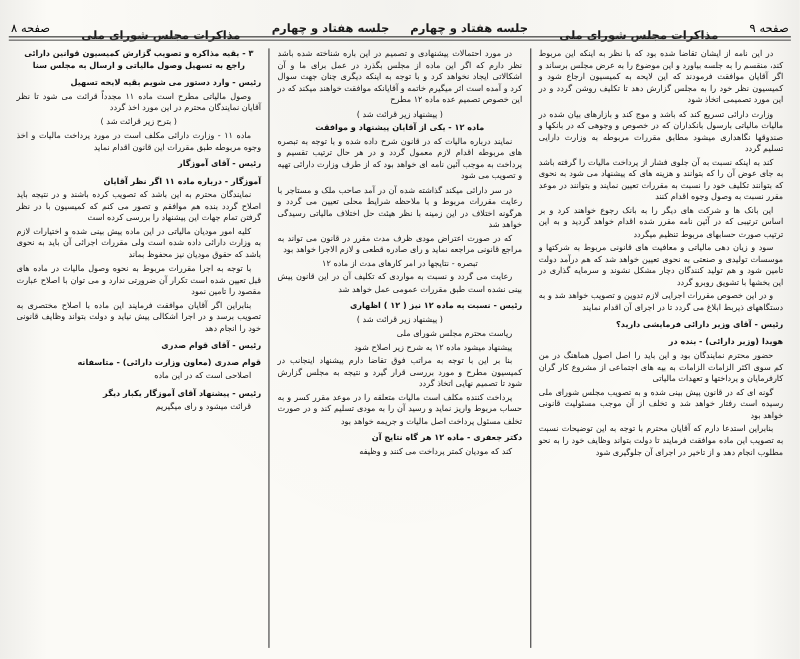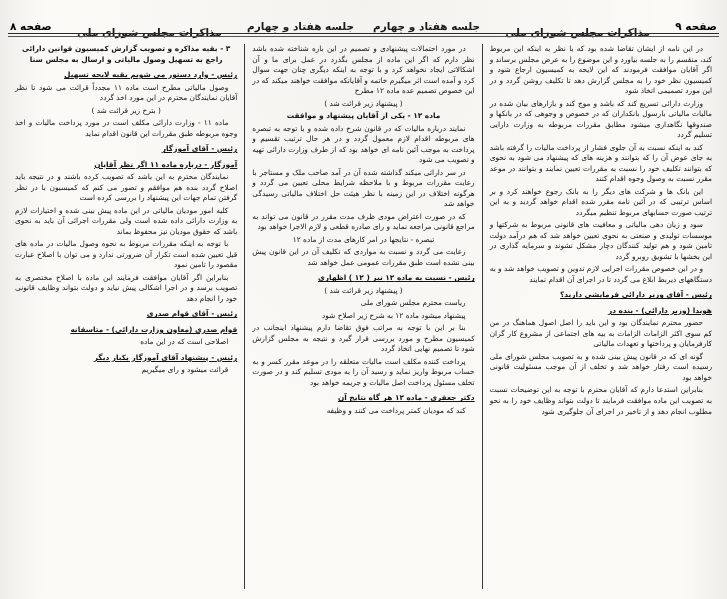--- a/index.html
+++ b/index.html
@@ -63,23 +63,23 @@
     font-size:7.4px;
     line-height:1.42;
     text-align:justify;
     color:#151515;
     word-spacing:0px;
   }
   .col p.center{text-align:center;}
   .col p.ctr-b{text-align:center;font-weight:bold;}
   .col p.b{font-weight:bold;}
   .col p.ind{text-indent:9px;}
-  .col p.sp{margin-top:5px;text-decoration:underline;}
+  .col p.sp{margin-top:5px;}
   
-  .folio{font-size:10.5px;font-weight:bold;}
+  .folio{font-size:10.5px;font-weight:normal;}
 </style>
 </head>
 <body>
 
 <div class="page">
   <div class="paper-tint"></div>
 
   <div class="head">
     <div class="head-right">
       <span class="folio">صفحه ۹</span>
@@ -131,21 +131,21 @@
     <div class="col" id="c2">
         <p class="ctr-b">۳ - بقیه مذاکره و تصویب گزارش کمیسیون قوانین دارائی راجع به تسهیل وصول مالیاتی و ارسال به مجلس سنا</p>
         <p class="b sp">رئیس - وارد دستور می شویم بقیه لایحه تسهیل</p>
         <p class="ind">وصول مالیاتی مطرح است ماده ۱۱ مجدداً قرائت می شود تا نظر آقایان نمایندگان محترم در این مورد اخذ گردد</p>
         <p class="center">( بترح زیر قرائت شد )</p>
         <p class="ind">ماده ۱۱ - وزارت دارائی مکلف است در مورد پرداخت مالیات و اخذ وجوه مربوطه طبق مقررات این قانون اقدام نماید</p>
         <p class="b sp">رئیس - آقای آموزگار</p>
         <p class="b sp">آموزگار - درباره ماده ۱۱ اگر نظر آقایان</p>
         <p class="ind">نمایندگان محترم به این باشد که تصویب کرده باشند و در نتیجه باید اصلاح گردد بنده هم موافقم و تصور می کنم که کمیسیون با در نظر گرفتن تمام جهات این پیشنهاد را بررسی کرده است</p>
         <p class="ind">کلیه امور مودیان مالیاتی در این ماده پیش بینی شده و اختیارات لازم به وزارت دارائی داده شده است ولی مقررات اجرائی آن باید به نحوی باشد که حقوق مودیان نیز محفوظ بماند</p>
-        <p class="ind">با توجه به اینکه مقررات مربوط به نحوه وصول مالیات در ماده های قبل تعیین شده است تکرار آن ضرورتی ندارد و می توان با اصلاح عبارت مقصود را تامین نمود</p>
+        <p class="ind">با توجه به اجرا مقررات مربوط به نحوه وصول مالیات در ماده های قبل تعیین شده است تکرار آن ضرورتی ندارد و می توان با اصلاح عبارت مقصود را تامین نمود</p>
         <p class="ind">بنابراین اگر آقایان موافقت فرمایند این ماده با اصلاح مختصری به تصویب برسد و در اجرا اشکالی پیش نیاید و دولت بتواند وظایف قانونی خود را انجام دهد</p>
         <p class="b sp">رئیس - آقای قوام صدری</p>
         <p class="b sp">قوام صدری (معاون وزارت دارائی) - متاسفانه</p>
         <p class="ind">اصلاحی است که در این ماده</p>
         <p class="b sp">رئیس - پیشنهاد آقای آموزگار یکبار دیگر</p>
         <p class="ind">قرائت میشود و رای میگیریم</p>
       </div>
   </div>
 </div>
 

